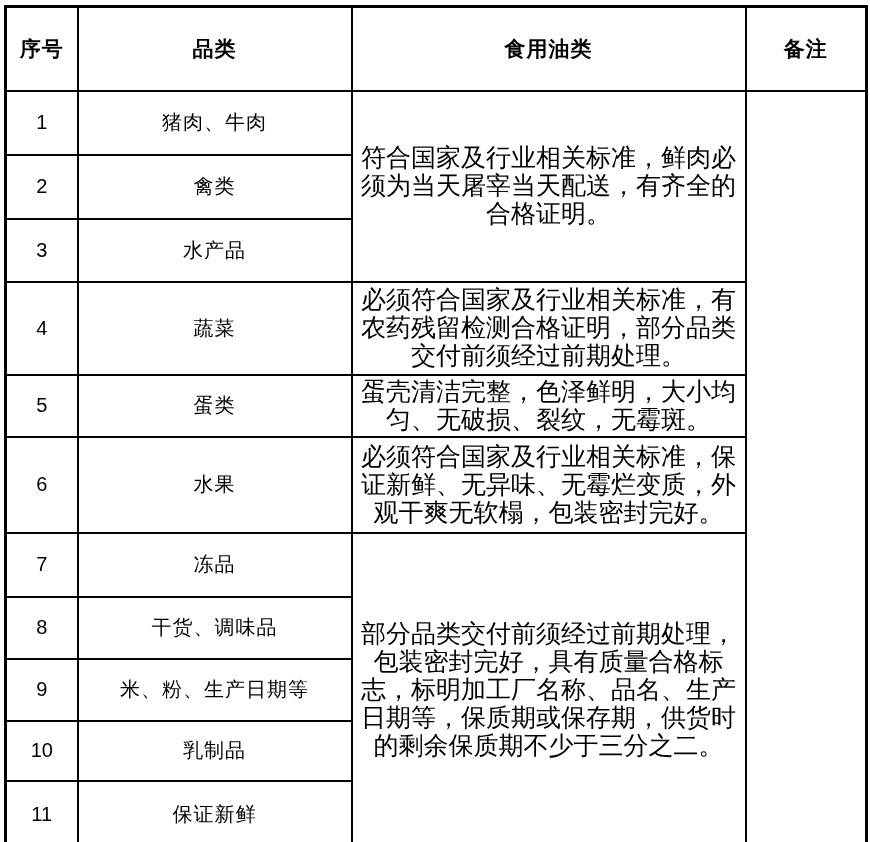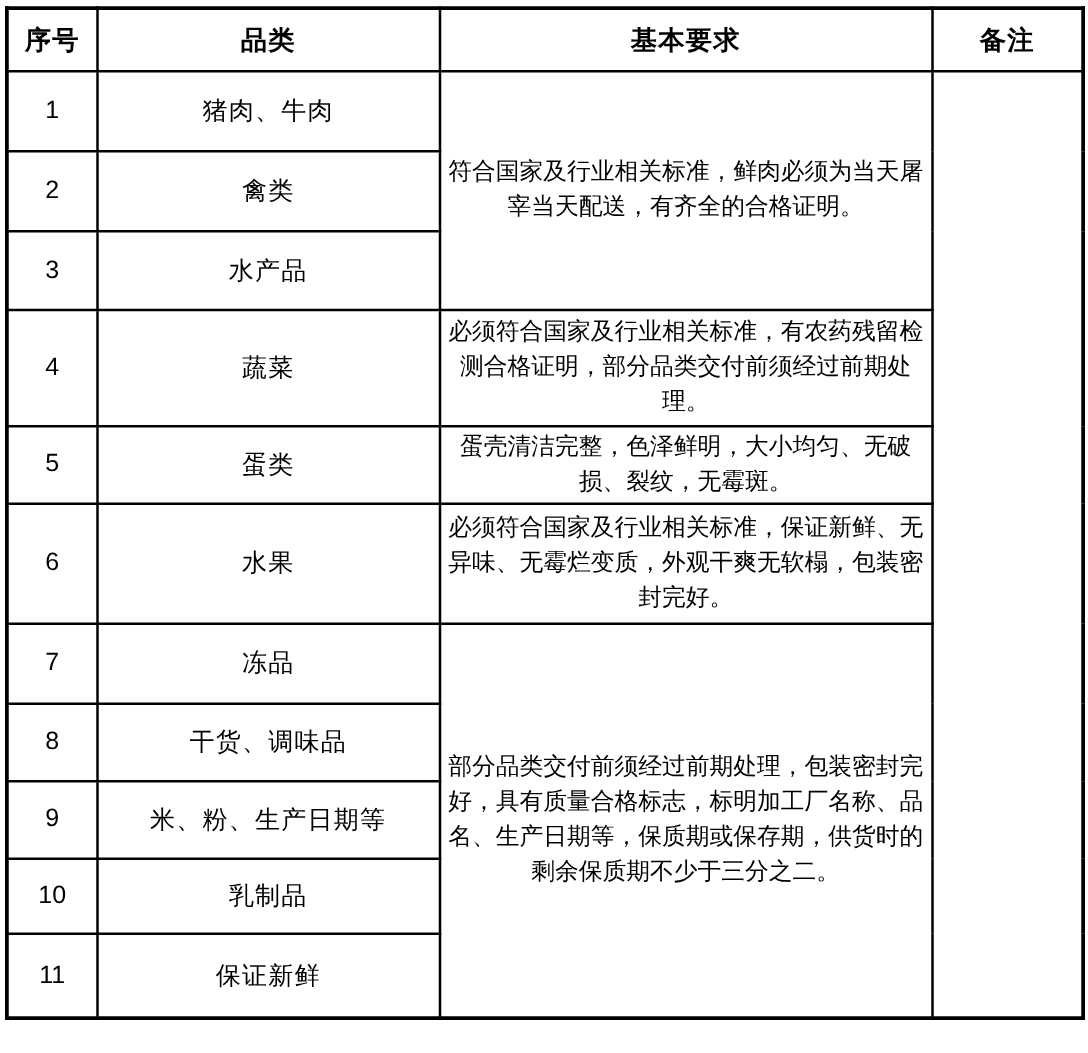--- a/index.html
+++ b/index.html
@@ -38,29 +38,29 @@
   td.no-cell {
     font-family: "Liberation Sans", sans-serif;
     font-size: 20px;
     color: #3f3f3f;
   }
   td.cat-cell {
     font-size: 20px;
     letter-spacing: 1px;
   }
   td.req-cell {
-    font-size: 19px;
+    font-size: 25px;
     line-height: 28px;
     padding: 2px 7px;
   }
   td.remark-cell {
     background: #ffffff;
   }
   
-  tr.rh-head { height: 50px; }
+  tr.rh-head { height: 84px; }
   tr.rh-1  { height: 64px; }
   tr.rh-2  { height: 64px; }
   tr.rh-3  { height: 63px; }
   tr.rh-4  { height: 93px; }
   tr.rh-5  { height: 57px; }
   tr.rh-6  { height: 96px; }
   tr.rh-7  { height: 64px; }
   tr.rh-8  { height: 62px; }
   tr.rh-9  { height: 62px; }
   tr.rh-10 { height: 60px; }
@@ -74,21 +74,21 @@
     <colgroup>
       <col style="width:72px">
       <col style="width:274px">
       <col style="width:394px">
       <col style="width:121px">
     </colgroup>
     <tbody>
       <tr class="rh-head">
         <td class="header-cell">序号</td>
         <td class="header-cell">品类</td>
-        <td class="header-cell">基本要求</td>
+        <td class="header-cell">食用油类</td>
         <td class="header-cell">备注</td>
       </tr>
 
       <tr class="rh-1">
         <td class="no-cell">1</td>
         <td class="cat-cell">猪肉、牛肉</td>
         <td class="req-cell" rowspan="3">符合国家及行业相关标准，鲜肉必须为当天屠宰当天配送，有齐全的合格证明。</td>
         <td class="remark-cell" rowspan="11"></td>
       </tr>
 

